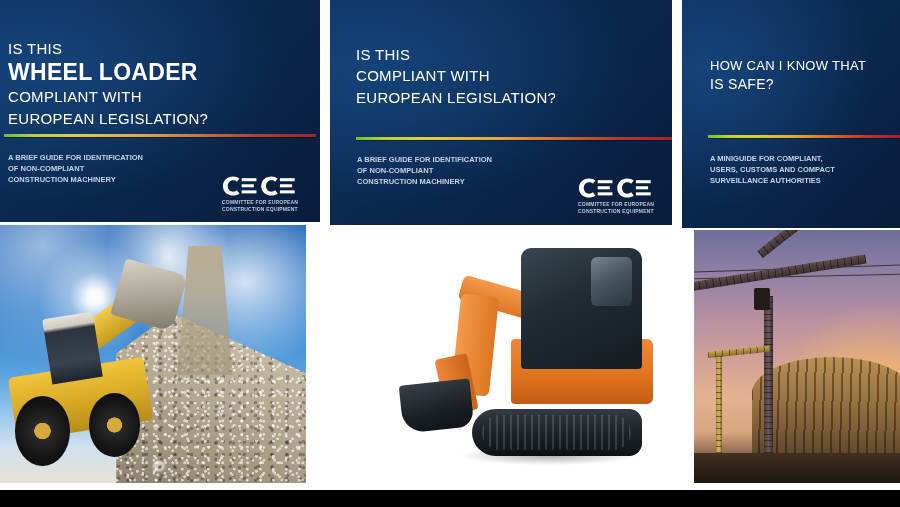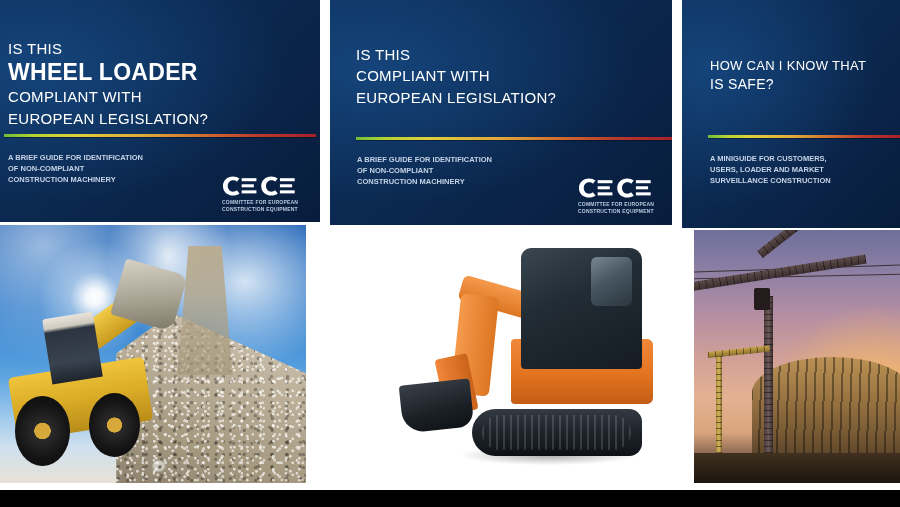--- a/index.html
+++ b/index.html
@@ -291,23 +291,23 @@
       <div class="cover-head" style="height:228px;">
 
         <div class="title-block" style="left:28px; top:56px;">
           <div class="t-line t-small" style="font-size:13px; line-height:19px;">HOW CAN I KNOW THAT</div>
           <div class="t-line t-small" style="font-size:14px; line-height:19px;">IS SAFE?</div>
         </div>
 
         <div class="rule" style="left:26px; top:135px; width:192px;"></div>
 
         <div class="subtitle" style="left:28px; top:154px; font-size:7.5px;">
-          <div>A MINIGUIDE FOR CUSTOMERS,</div>
-          <div>USERS, LOADER AND MARKET</div>
-          <div>SURVEILLANCE CONSTRUCTION</div>
+          <div>A MINIGUIDE FOR COMPLIANT,</div>
+          <div>USERS, CUSTOMS AND COMPACT</div>
+          <div>SURVEILLANCE AUTHORITIES</div>
         </div>
       </div>
 
       <div class="photo" style="left:12px; top:230px; width:206px; height:253px;">
         <div class="sunset"></div>
 
         <div class="cable" style="left:0; top:38px; width:100%; transform:rotate(-2deg);"></div>
         <div class="cable" style="left:0; top:46px; width:100%; transform:rotate(-1.2deg);"></div>
 
         <div class="stadium"></div>

